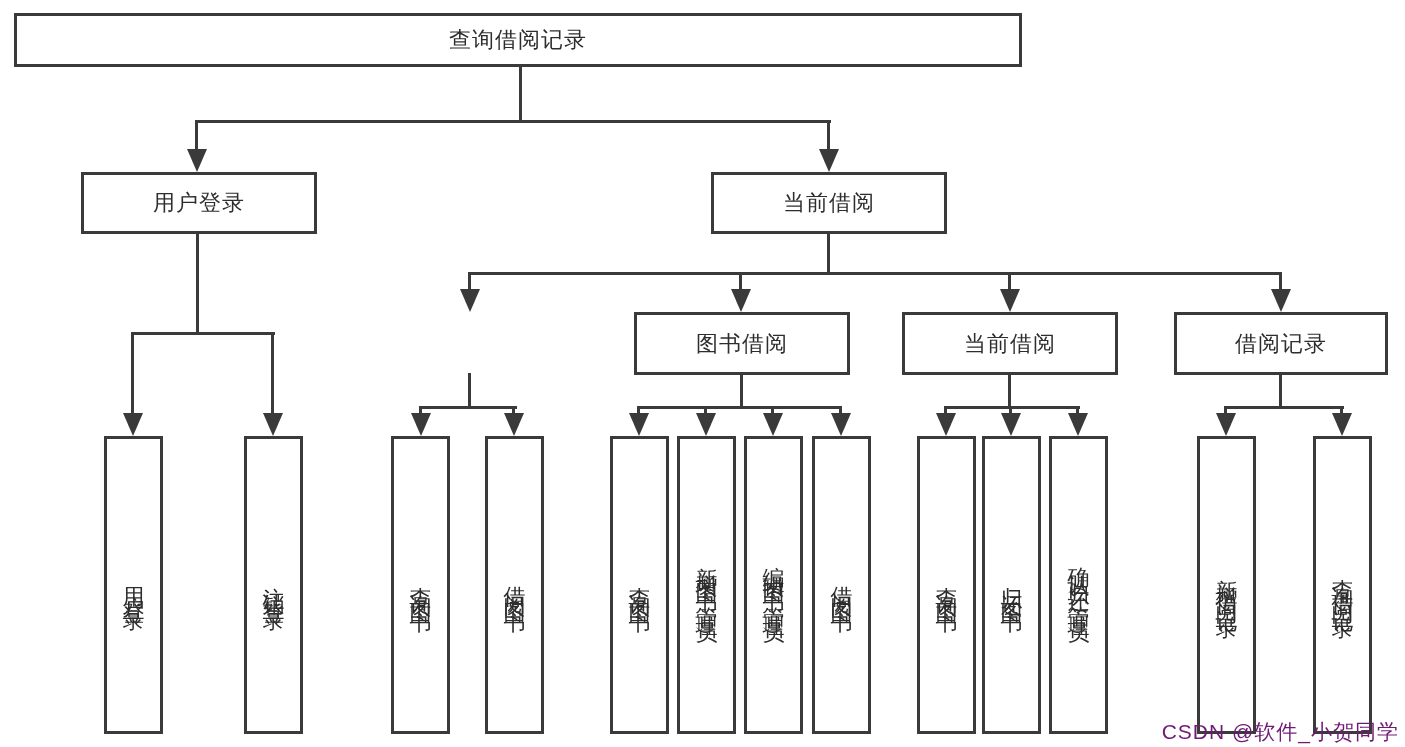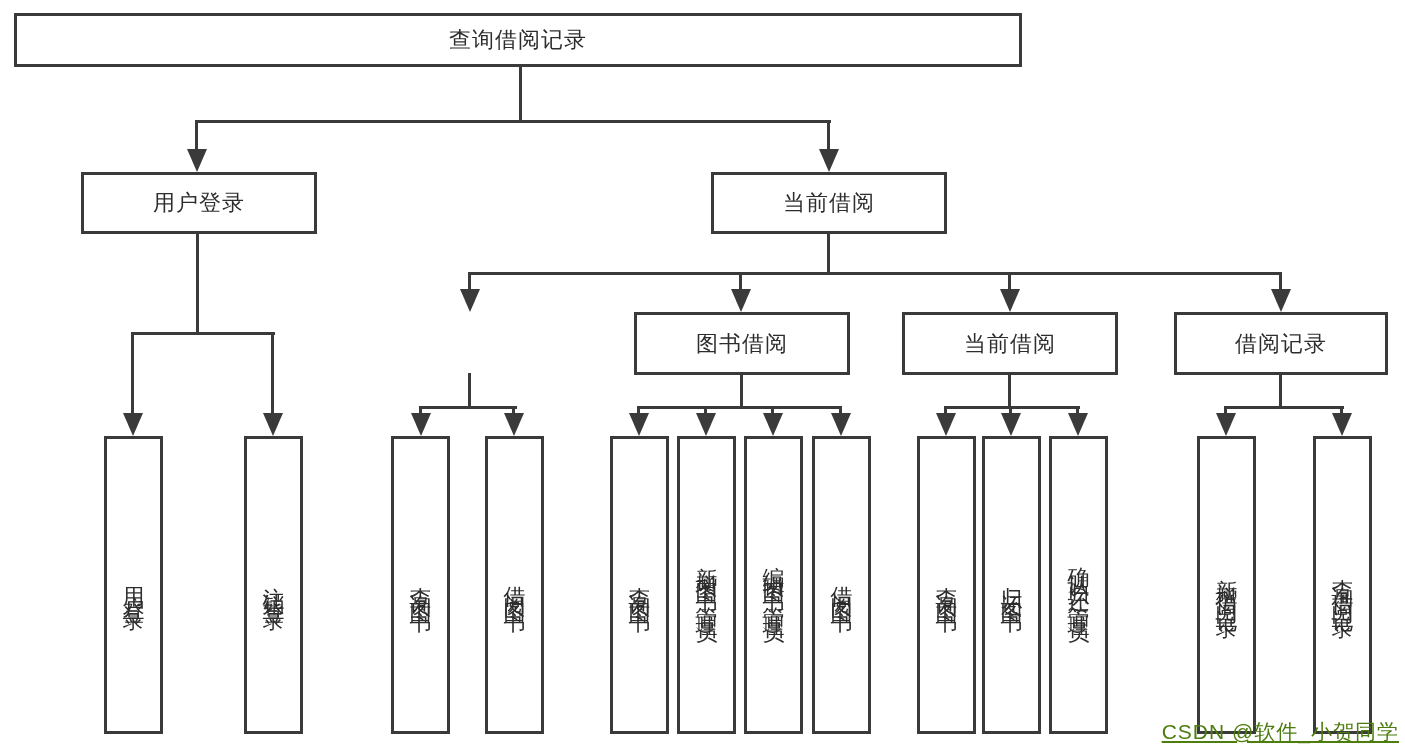--- a/index.html
+++ b/index.html
@@ -38,26 +38,25 @@
     width: 0; height: 0;
     border-left: 10px solid transparent;
     border-right: 10px solid transparent;
     border-top: 23px solid #3a3a3a;
     z-index: 1;
   }
   .watermark {
     position: absolute;
     right: 6px;
     bottom: 1px;
-    color: #4d7c0f;
+    color: #701a75;
     font-size: 21px;
     letter-spacing: 1px;
     z-index: 5;
     white-space: nowrap;
-    text-decoration: underline;
   }
 </style>
 </head>
 <body>
 
 <div class="canvas">
 
   <div class="v" style="left:519px; top:66px; height:56px;"></div>
   <div class="h" style="left:195px; top:120px; width:636px;"></div>
   <div class="v" style="left:195px; top:120px; height:32px;"></div>

